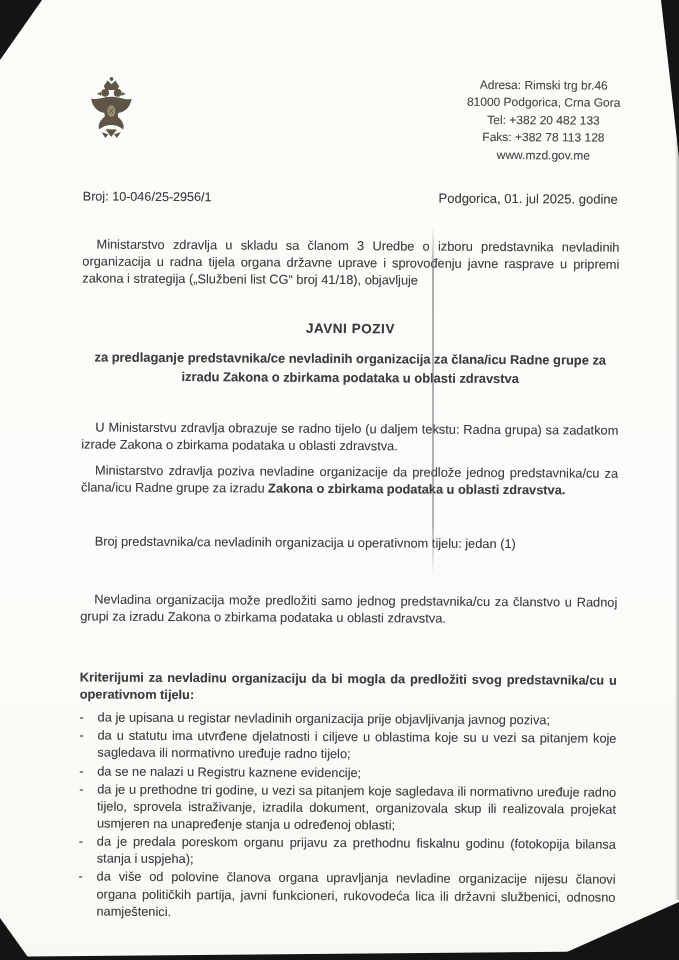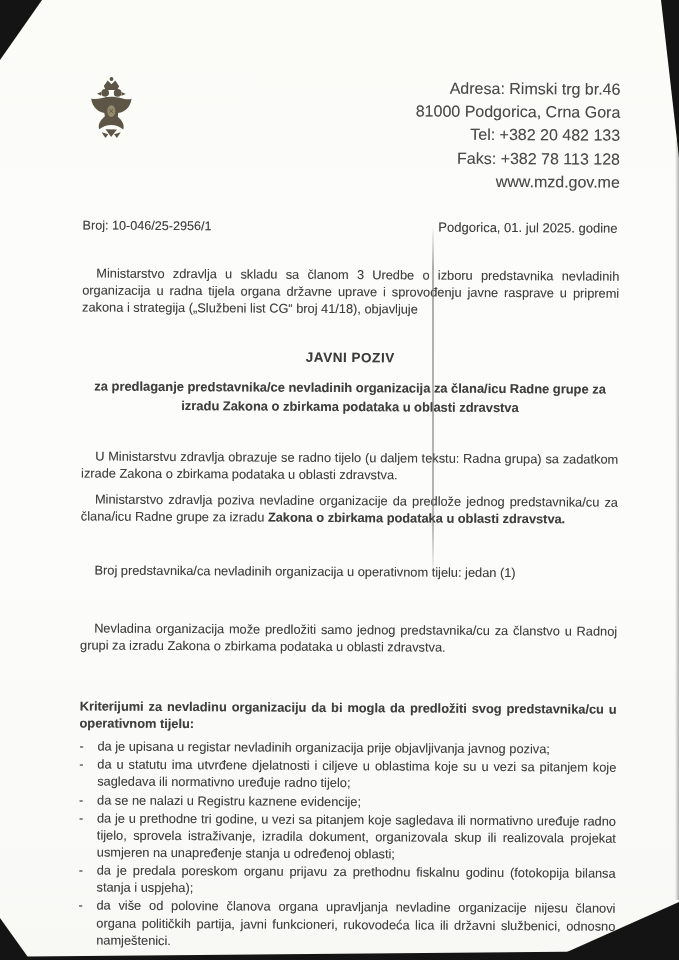--- a/index.html
+++ b/index.html
@@ -48,21 +48,21 @@
     transform: rotate(0.35deg);
     transform-origin: 50% 0;
     color: #3e3e3e;
     font-size: 12.8px;
     line-height: 1.34;
     z-index: 2;
   }
 
   .header-row { display: flex; justify-content: space-between; align-items: flex-start; }
   .emblem { width: 48px; height: 74px; margin-left: 4px; }
-  .address-block { text-align: right; font-size: 16px; line-height: 1.45; color: #4a4a4a; }
+  .address-block { text-align: center; font-size: 12px; line-height: 1.45; color: #4a4a4a; }
 
   .ref-row { display: flex; justify-content: space-between; align-items: baseline; margin-top: 26px; }
   .ref-number { font-size: 12.6px; }
   .place-date { font-size: 13px; margin-right: 2px; }
 
   p.doc { text-align: justify; text-indent: 14px; }
   .intro { margin-top: 30px; }
 
   .doc-title {
     margin-top: 32px;

